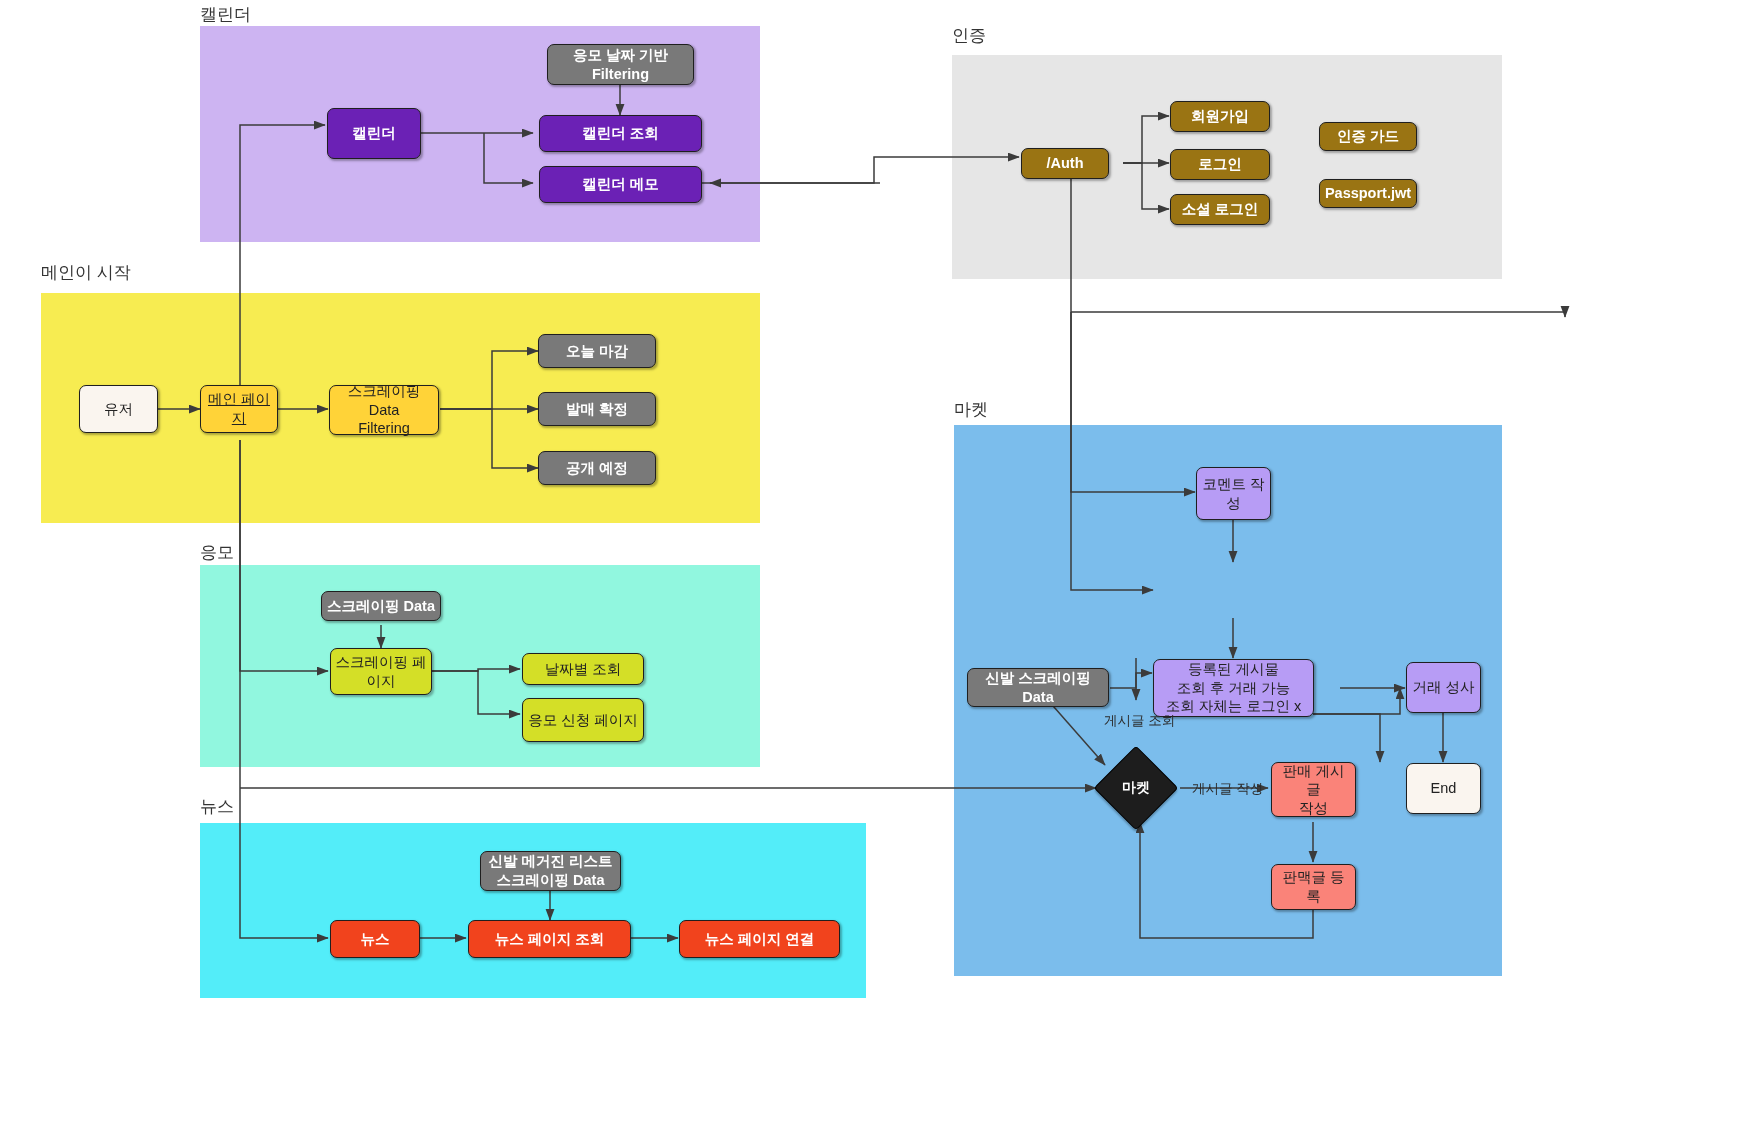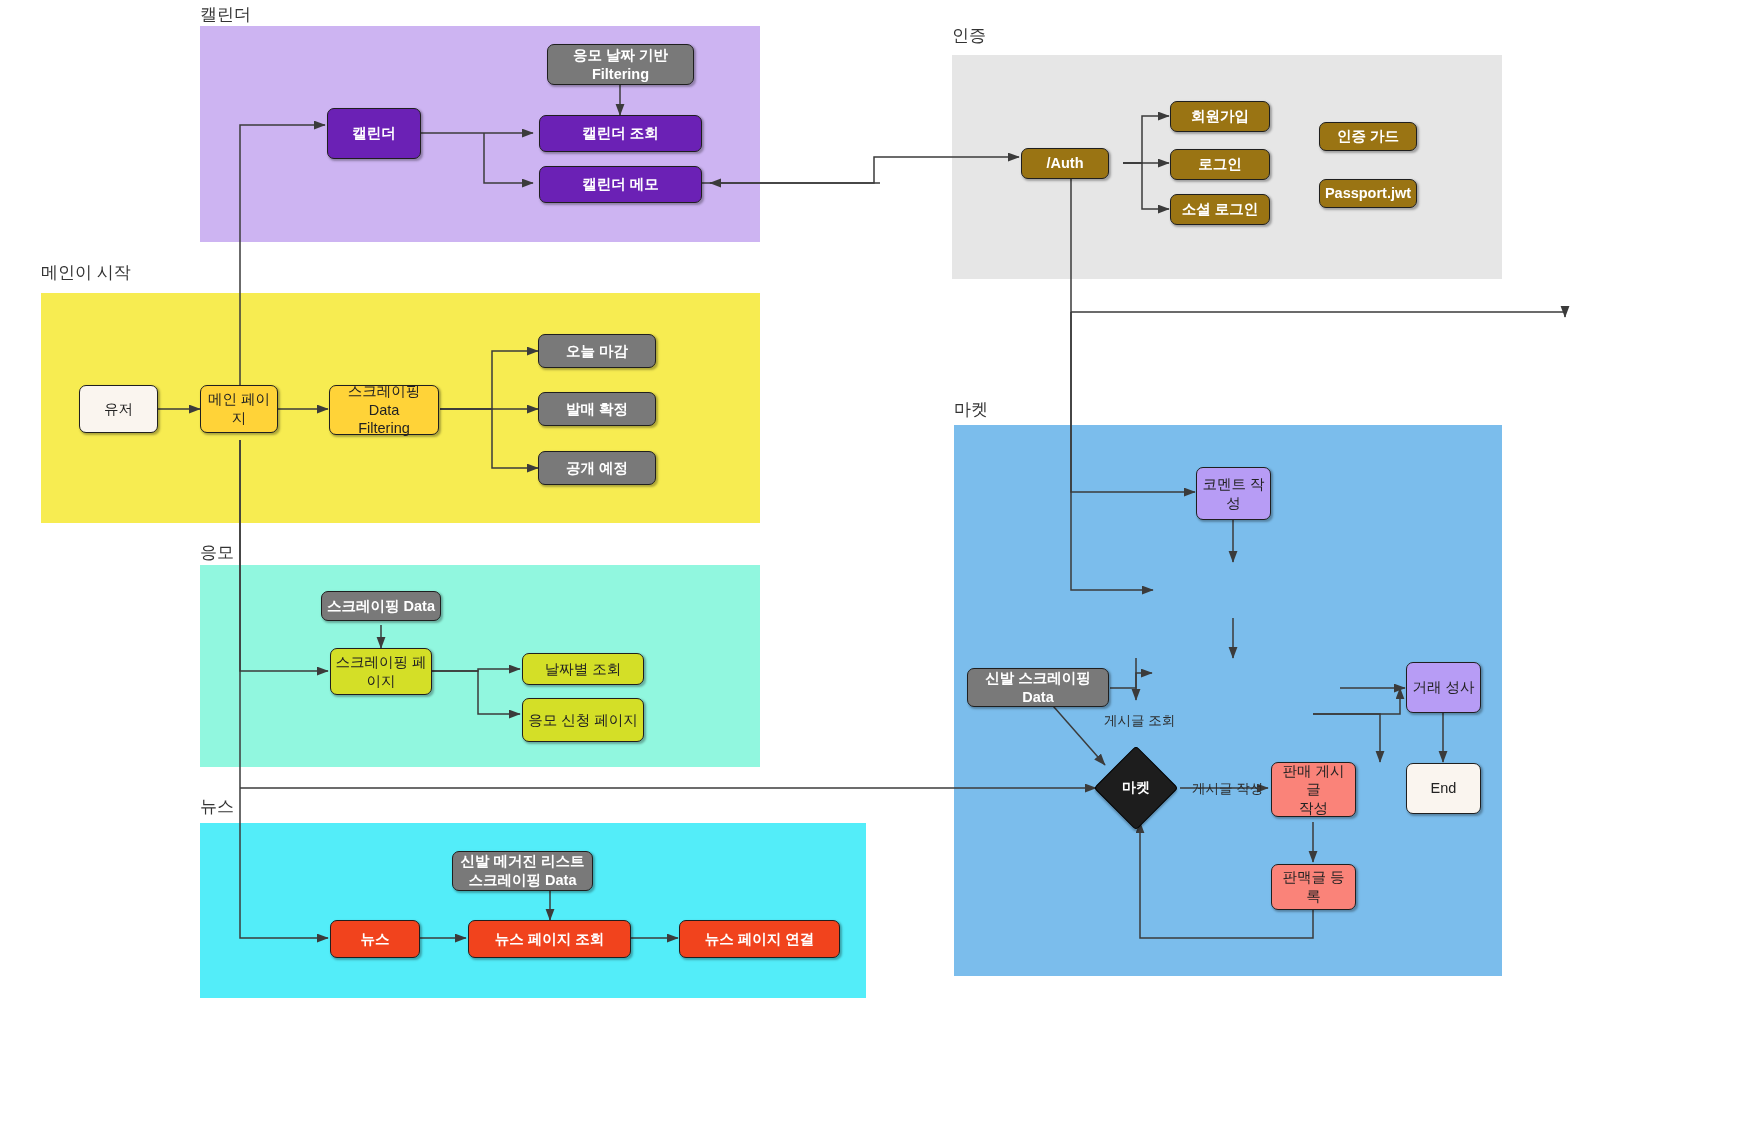--- a/index.html
+++ b/index.html
@@ -120,40 +120,43 @@
   <div class="node purpleDark" style="left:539px;top:166px;width:163px;height:37px;">캘린더 메모</div>
 
   <div class="node brown" style="left:1021px;top:148px;width:88px;height:31px;">/Auth</div>
   <div class="node brown" style="left:1170px;top:101px;width:100px;height:31px;">회원가입</div>
   <div class="node brown" style="left:1170px;top:149px;width:100px;height:31px;">로그인</div>
   <div class="node brown" style="left:1170px;top:194px;width:100px;height:31px;">소셜 로그인</div>
   <div class="node brown" style="left:1319px;top:122px;width:98px;height:29px;">인증 가드</div>
   <div class="node brown" style="left:1319px;top:179px;width:98px;height:29px;">Passport.jwt</div>
 
   <div class="node white" style="left:79px;top:385px;width:79px;height:48px;">유저</div>
-  <div class="node yellow" style="left:200px;top:385px;width:78px;height:48px;white-space:pre-line;">메인 페이지</div>
+  <div class="node yellow" style="left:200px;top:385px;width:78px;height:48px;white-space:pre-line;text-decoration:underline;">메인 페이지</div>
   <div class="node yellow" style="left:329px;top:385px;width:110px;height:50px;white-space:pre-line;">스크레이핑 Data
 Filtering</div>
   <div class="node gray" style="left:538px;top:334px;width:118px;height:34px;">오늘 마감</div>
   <div class="node gray" style="left:538px;top:392px;width:118px;height:34px;">발매 확정</div>
   <div class="node gray" style="left:538px;top:451px;width:118px;height:34px;">공개 예정</div>
 
   <div class="node gray" style="left:321px;top:591px;width:120px;height:30px;">스크레이핑 Data</div>
   <div class="node lime" style="left:330px;top:648px;width:102px;height:47px;">스크레이핑 페이지</div>
   <div class="node lime" style="left:522px;top:653px;width:122px;height:32px;">날짜별 조회</div>
   <div class="node lime" style="left:522px;top:698px;width:122px;height:44px;">응모 신청 페이지</div>
 
-  <div class="node gray" style="left:452px;top:851px;width:141px;height:40px;white-space:pre-line;">신발 메거진 리스트
+  <div class="node gray" style="left:480px;top:851px;width:141px;height:40px;white-space:pre-line;">신발 메거진 리스트
 스크레이핑 Data</div>
   <div class="node red" style="left:330px;top:920px;width:90px;height:38px;">뉴스</div>
   <div class="node red" style="left:468px;top:920px;width:163px;height:38px;">뉴스 페이지 조회</div>
   <div class="node red" style="left:679px;top:920px;width:161px;height:38px;">뉴스 페이지 연결</div>
 
   <div class="node lavender" style="left:1196px;top:467px;width:75px;height:53px;">코멘트 작성</div>
   <div class="node gray" style="left:967px;top:668px;width:142px;height:39px;">신발 스크레이핑 Data</div>
+  <div class="node lavender" style="left:1153px;top:659px;width:161px;height:58px;white-space:pre-line;">등록된 게시물
+조회 후 거래 가능
+조회 자체는 로그인 x</div>
 
   <div class="diamond" style="left:1106px;top:758px;width:60px;height:60px;">
     <span>마켓</span>
   </div>
 
   <div class="node salmon" style="left:1271px;top:762px;width:85px;height:55px;white-space:pre-line;">판매 게시글
 작성</div>
   <div class="node salmon" style="left:1271px;top:864px;width:85px;height:46px;">판맥글 등록</div>
   <div class="node lavender" style="left:1406px;top:662px;width:75px;height:51px;">거래 성사</div>
   <div class="node white" style="left:1406px;top:763px;width:75px;height:51px;">End</div>

